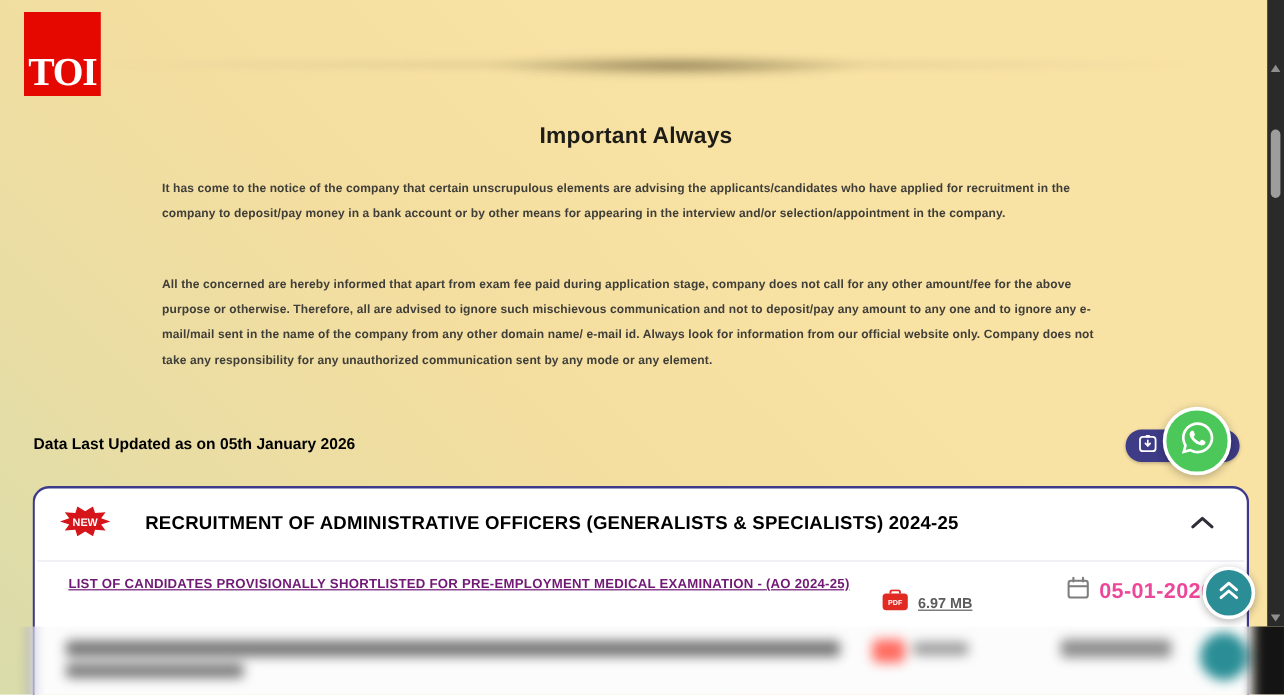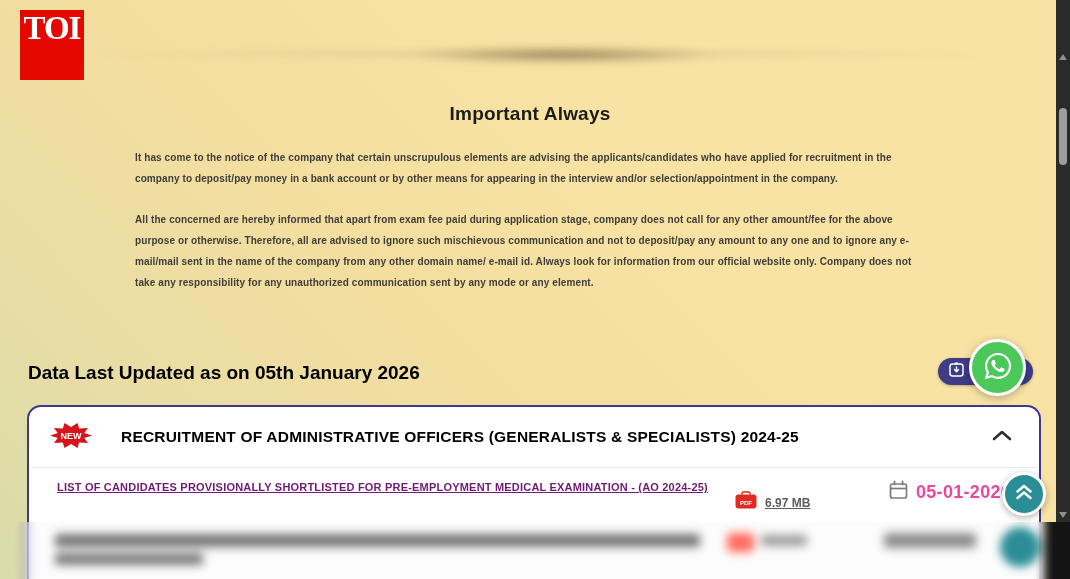--- a/index.html
+++ b/index.html
@@ -7,44 +7,44 @@
   body { font-family:"Liberation Sans", sans-serif; }
 
   #frame {
     position:relative; width:1070px; height:579px; overflow:hidden;
     background:linear-gradient(225deg,#f8e2a4 35%,#f3dea0 60%,#e9dda4 80%,#d9dcab 100%);
   }
 
   
   .toi-logo {
     position:absolute; left:20px; top:10px; width:64px; height:70px;
-    background:#e50800; color:#fff; display:flex; align-items:flex-start; justify-content:center;
+    background:#e50800; color:#fff; display:flex; align-items:flex-end; justify-content:center;
     font-family:"Liberation Serif", serif; font-weight:bold; font-size:33px; letter-spacing:-1px;
   }
 
   
   .top-smudge {
     position:absolute; left:408px; top:47px; width:310px; height:16px;
     background:radial-gradient(ellipse at center, rgba(70,58,30,.55) 0%, rgba(70,58,30,0) 72%);
     filter:blur(4px); pointer-events:none;
   }
   .top-smudge-wide {
     position:absolute; left:90px; top:50px; width:900px; height:8px;
     background:radial-gradient(ellipse at center, rgba(90,75,40,.18) 0%, rgba(90,75,40,0) 75%);
     filter:blur(3px); pointer-events:none;
   }
 
   
   .notice { position:absolute; left:135px; top:103px; width:790px; }
   .notice-title { text-align:center; font-size:19px; font-weight:bold; color:#1d1c16; letter-spacing:.2px; }
   .notice p { margin-top:22px; font-size:10px; line-height:21px; color:#3f3e39; letter-spacing:.1px;font-weight:bold; }
-  .notice p + p { margin-top:20px; }
+  .notice p + p { margin-top:38px; }
 
   .updated-line {
-    position:absolute; left:28px; top:362px; font-size:19px; font-weight:bold; color:#000;
+    position:absolute; left:28px; top:362px; font-size:13px; font-weight:bold; color:#000;
   }
 
   
   .fab-pill {
     position:absolute; left:938px; top:358px; width:95px; height:27px; border-radius:14px;
     background:#3e3b87; display:flex; align-items:center; padding-left:10px; cursor:pointer;
     box-shadow:0 1px 3px rgba(0,0,0,.25);
   }
   .fab-whatsapp {
     position:absolute; left:969px; top:339px; width:57px; height:57px; border-radius:50%;

